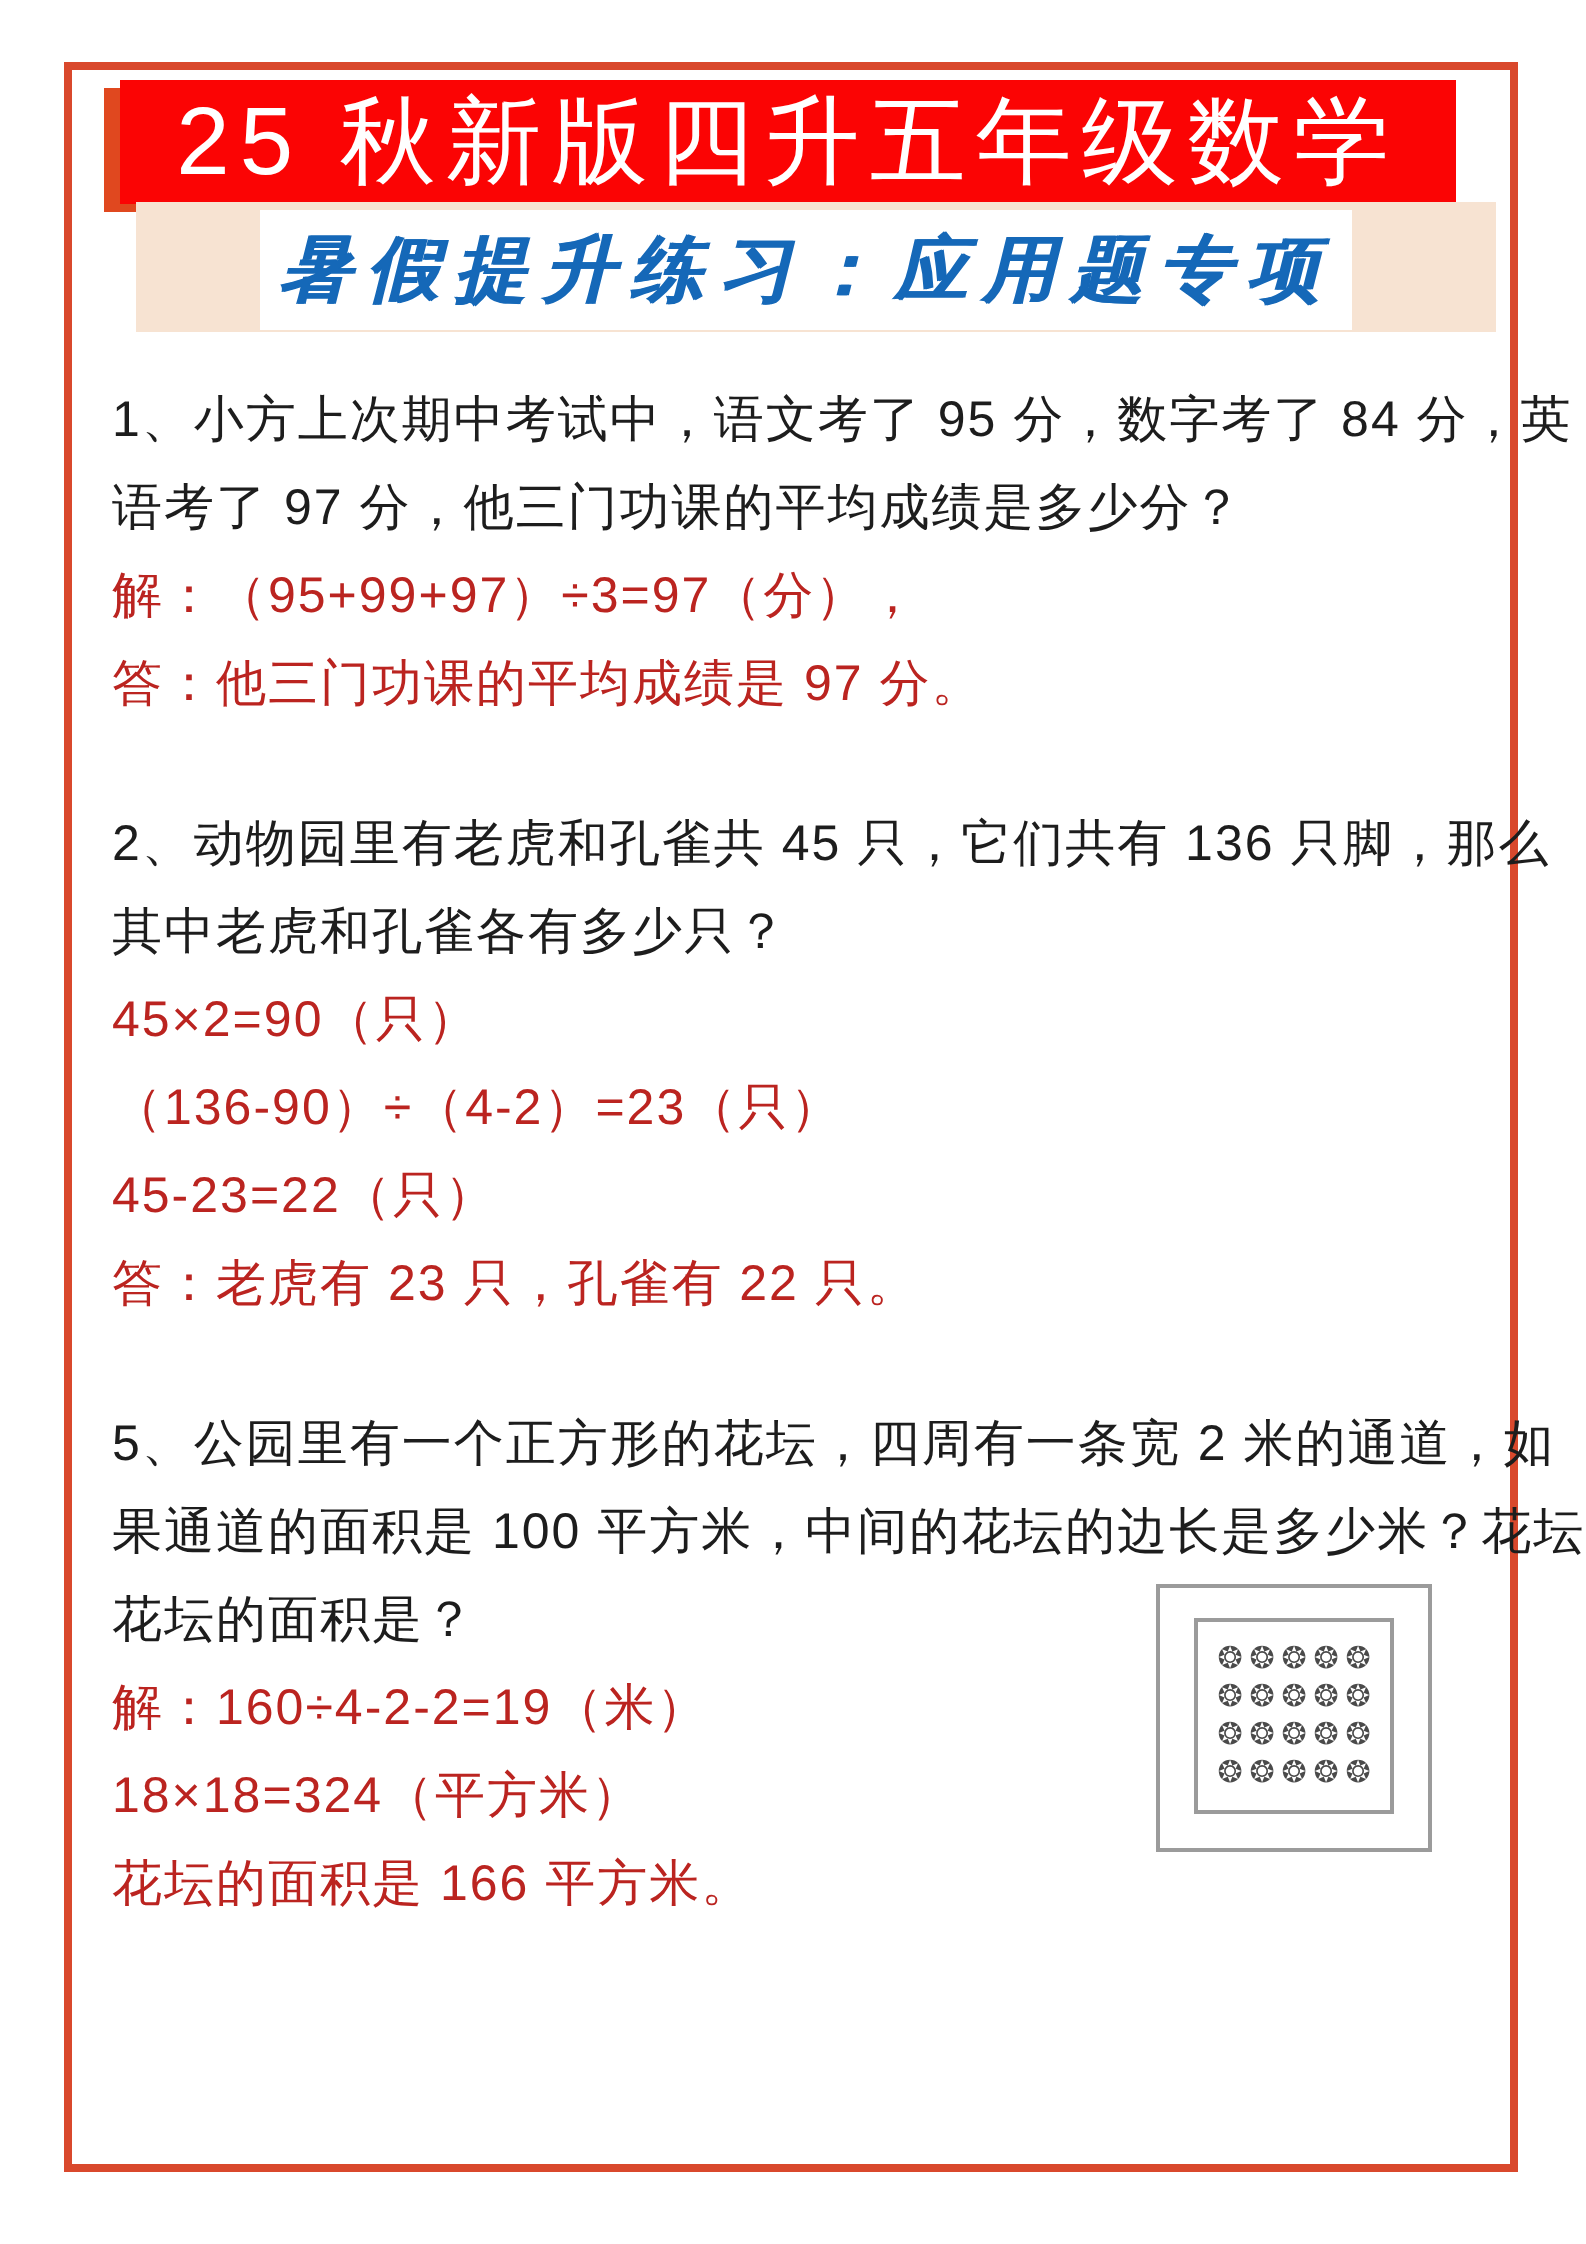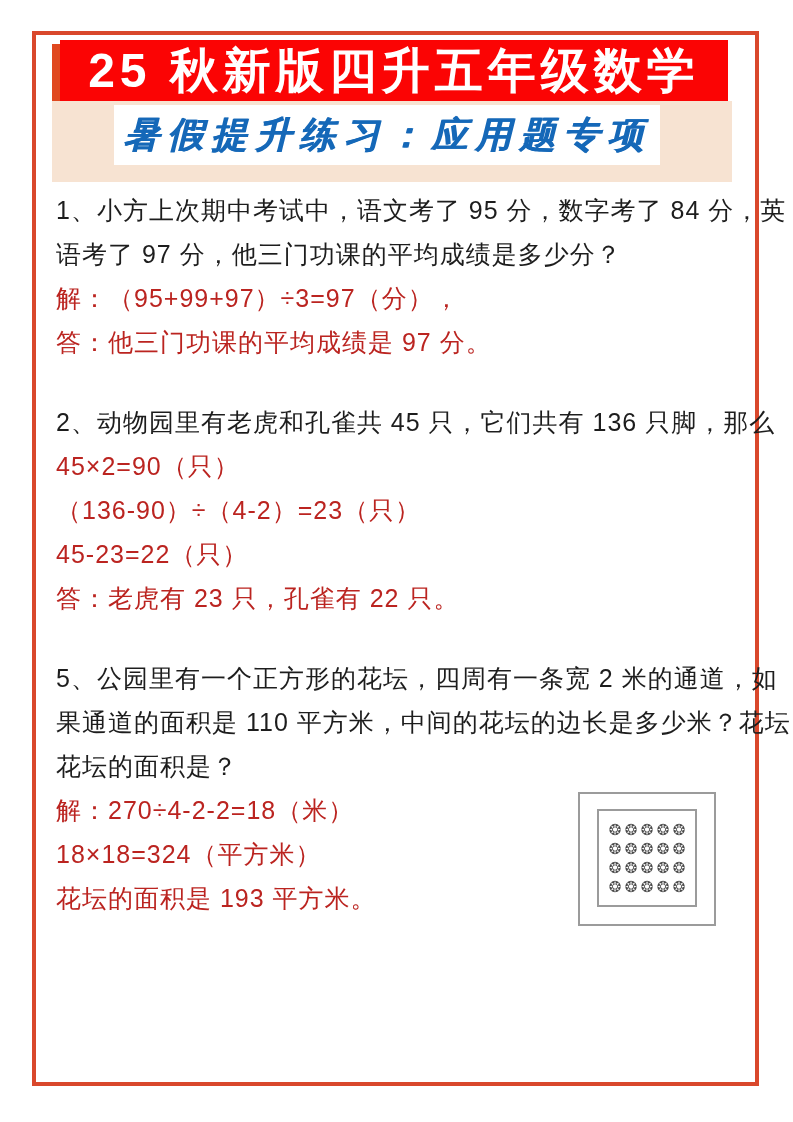--- a/index.html
+++ b/index.html
@@ -21,28 +21,28 @@
     position: absolute;
     left: 60px; top: 40px;
     width: 668px; height: 62px;
     background: var(--banner-bg, #FB0404);
     box-shadow: -8px 4px 0 var(--banner-shadow, #E0481F);
     display: flex; align-items: center; justify-content: center;
   }
   .banner-text {
     color: var(--banner-text, #ffffff);
     font-size: 48px;
-    font-weight: bold;
+    font-weight: normal;
     letter-spacing: 5px;
     white-space: nowrap;
   }
   .subtitle-band {
     position: absolute;
-    left: 52px; top: 101px;
-    width: 680px; height: 81px;
+    left: 68px; top: 101px;
+    width: 680px; height: 65px;
     background: var(--subtitle-band-bg, #F7E3D2);
     text-decoration: underline;
   }
   .subtitle-box {
     position: absolute;
     left: 62px; top: 4px;
     width: 546px; height: 60px;
     background: #ffffff;
     display: flex; align-items: center; justify-content: center;
   }
@@ -112,32 +112,33 @@
 
 <div class="content" id="problems-container">
     <div class="problem">
       <div class="line q">1、小方上次期中考试中，语文考了 95 分，数字考了 84 分，英</div>
       <div class="line q">语考了 97 分，他三门功课的平均成绩是多少分？</div>
       <div class="line s">解：（95+99+97）÷3=97（分），</div>
       <div class="line s">答：他三门功课的平均成绩是 97 分。</div>
     </div>
     <div class="problem">
       <div class="line q">2、动物园里有老虎和孔雀共 45 只，它们共有 136 只脚，那么</div>
+      <div class="line q">其中老虎和孔雀各有多少只？</div>
       <div class="line s">45×2=90（只）</div>
       <div class="line s">（136-90）÷（4-2）=23（只）</div>
       <div class="line s">45-23=22（只）</div>
       <div class="line s">答：老虎有 23 只，孔雀有 22 只。</div>
     </div>
     <div class="problem">
       <div class="line q">5、公园里有一个正方形的花坛，四周有一条宽 2 米的通道，如</div>
-      <div class="line q">果通道的面积是 110 平方米，中间的花坛的边长是多少米？花坛</div>
+      <div class="line q">果通道的面积是 100 平方米，中间的花坛的边长是多少米？花坛</div>
       <div class="line q">花坛的面积是？</div>
-      <div class="line s">解：270÷4-2-2=18（米）</div>
+      <div class="line s">解：160÷4-2-2=19（米）</div>
       <div class="line s">18×18=324（平方米）</div>
-      <div class="line s">花坛的面积是 193 平方米。</div>
+      <div class="line s">花坛的面积是 166 平方米。</div>
     </div>
   </div>
 
 <div class="figure-outer">
   <div class="figure-inner">
     <div class="flower-grid" id="flower-grid">
         <div class="frow"><span>❂</span><span>❂</span><span>❂</span><span>❂</span><span>❂</span></div>
         <div class="frow"><span>❂</span><span>❂</span><span>❂</span><span>❂</span><span>❂</span></div>
         <div class="frow"><span>❂</span><span>❂</span><span>❂</span><span>❂</span><span>❂</span></div>
         <div class="frow"><span>❂</span><span>❂</span><span>❂</span><span>❂</span><span>❂</span></div>

